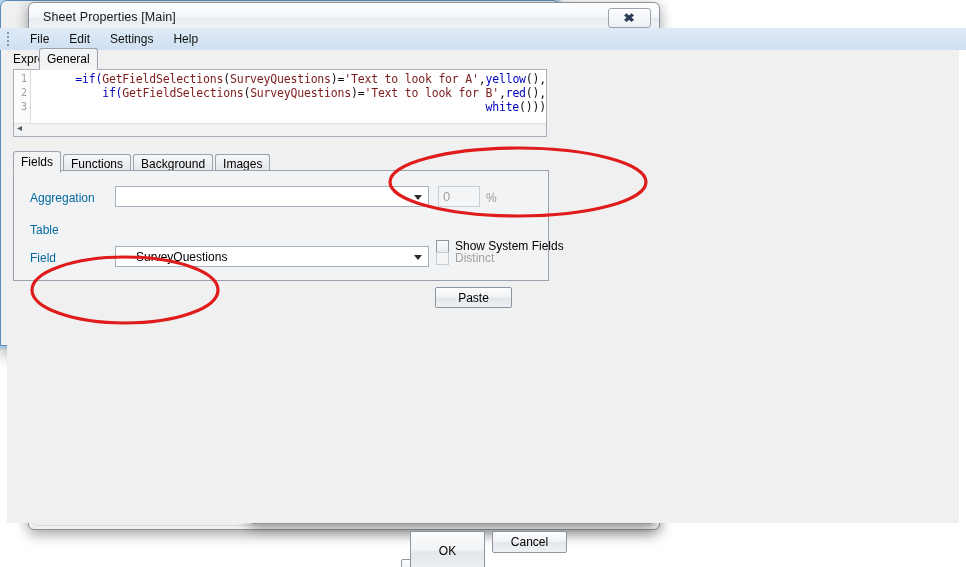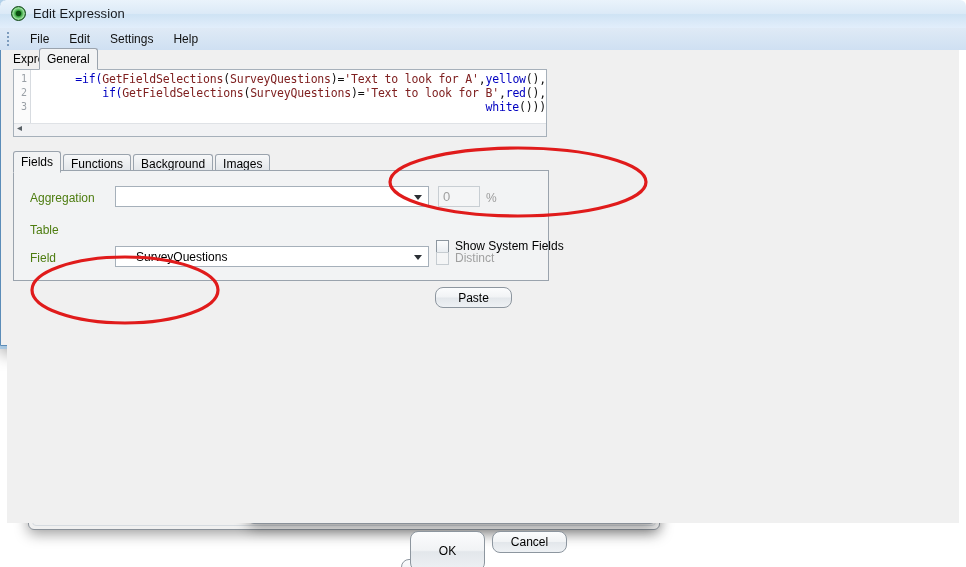--- a/index.html
+++ b/index.html
@@ -69,21 +69,21 @@
     border-bottom: 1px solid #f2f3f4;
     z-index: 3;
   }
   .tabpage {
     position: absolute;
     border: 1px solid #9aa3ad;
     background: #f2f3f4;
   }
 
   
-  .lbl { position: absolute; font-size: 12px; color: #4d7c0f; white-space: nowrap; }
+  .lbl { position: absolute; font-size: 12px; color: #0369a1; white-space: nowrap; }
   .lbl.dis { color: #9c9c9c; }
   .txt {
     position: absolute;
     background: #fff;
     border: 1px solid #a6b0ba;
     font-size: 13px;
     padding: 2px 4px;
     display: flex; align-items: center;
     color: #000;
   }
@@ -129,21 +129,21 @@
     width: 4px; height: 8px;
     border: solid #2d72c0; border-width: 0 2px 2px 0;
     transform: rotate(42deg);
   }
   .check.dis { color: #a0a0a0; }
   .check.dis .box { border-color: #c6ccd1; background: #f4f5f6; }
 
   .btn {
     position: absolute;
     border: 1px solid #8d969f;
-    border-radius: 8px;
+    border-radius: 2px;
     background: linear-gradient(to bottom,#fbfcfd 0%,#f1f3f5 48%,#e3e7eb 52%,#eef1f4 100%);
     display: flex; align-items: center; justify-content: center;
     font-size: 12px; color: #000;
   }
   .btn.dis { color: #a3a3a3; border-color: #c0c6cb; background: linear-gradient(to bottom,#f7f8f9,#eceef0); }
 
   .combo {
     position: absolute;
     background: #fff;
     border: 1px solid #a6b0ba;
@@ -441,24 +441,20 @@
         <div class="slider dis" style="left:88px; top:97px; width:100px; height:22px;">
           <div class="track"></div>
           <div class="thumb" style="left:45px;"></div>
         </div>
       </div>
     </div>
     <div class="btn" style="left:152px; top:482px; width:76px; height:22px;"></div>
   </div>
 
   <div id="edit-expr">
-    <div class="titlebar">
-      <div class="qv-icon"></div>
-      <div class="title-text" style="left:33px; top:6px; font-size:13px;">Edit Expression</div>
-    </div>
 
     <div class="menubar">
       <span class="menu-grip">
           <i></i>
           <i></i>
           <i></i>
           <i></i>
         </span>
       <span class="mi">File</span>
       <span class="mi">Edit</span>

